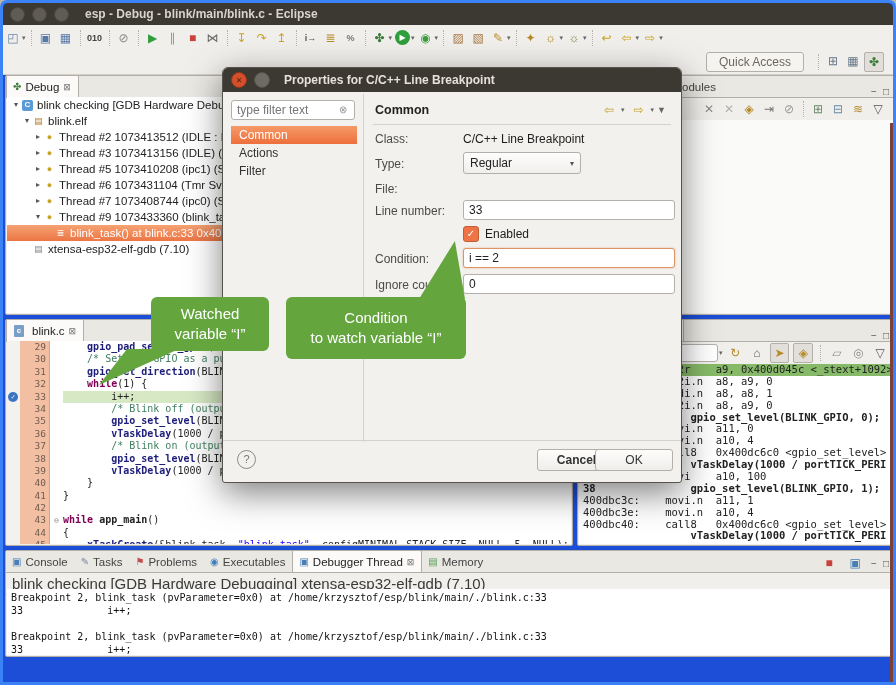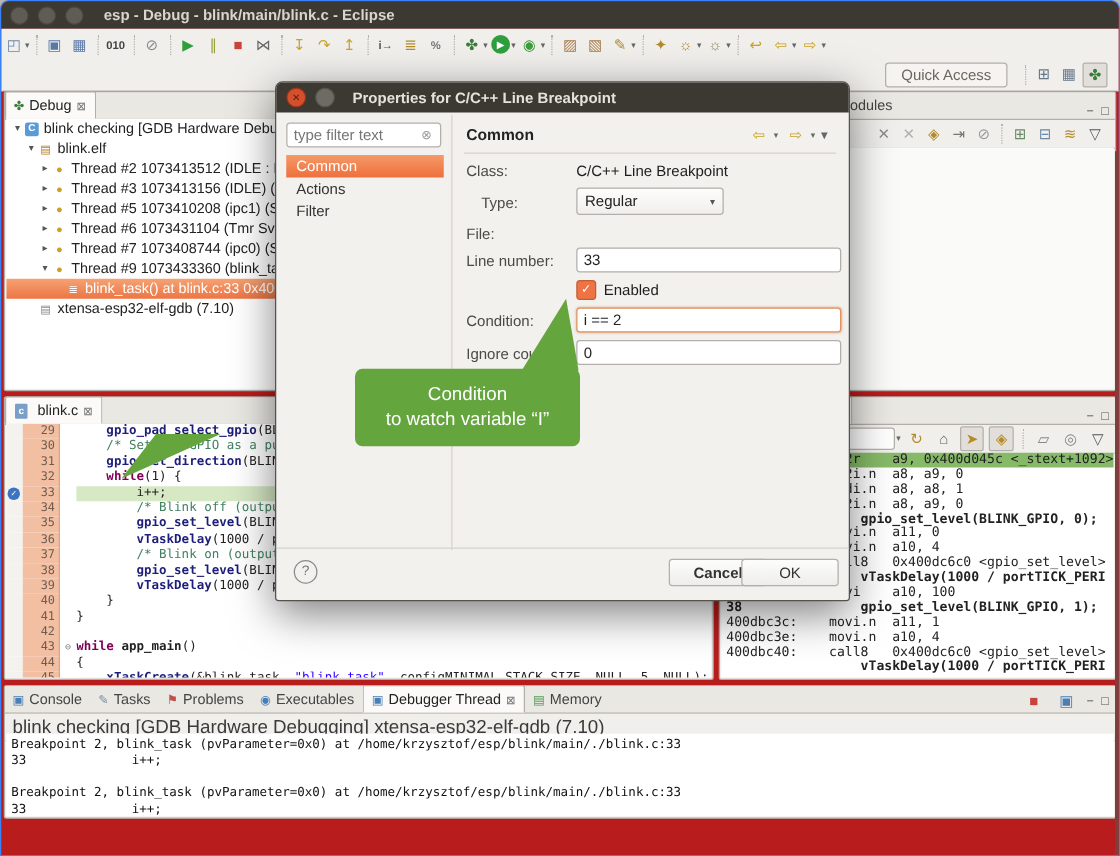--- a/index.html
+++ b/index.html
@@ -1,17 +1,17 @@
 <!DOCTYPE html>
 <html><head>
 <meta charset="utf-8">
 <style>
   html,body{margin:0;padding:0;background:#b9b5af;font-family:"Liberation Sans",sans-serif;}
-  #win{position:relative;width:896px;height:685px;background:#b91c1c;overflow:hidden;
-       border:1px solid #3b82f6;box-sizing:border-box;border-radius:7px 7px 0 0;}
+  #win{position:relative;width:896px;height:685px;background:#1d4ed8;overflow:hidden;
+       border:3px solid #3b82f6;box-sizing:border-box;border-radius:7px 7px 0 0;}
   
   .titlebar{position:absolute;left:0;top:0;right:0;height:22px;background:#3c3832;
             border-radius:6px 6px 0 0;display:flex;align-items:center;color:#dcd8d0;}
   .wbtn{width:13px;height:13px;border-radius:50%;background:#5f5b55;border:1px solid #4a463f;
         margin-left:7px;display:inline-block;}
   .wtitle{font-size:12px;font-weight:bold;margin-left:16px;color:#d9d5cc;}
   
   .tbrow{position:absolute;left:0;right:0;background:#f1efec;display:flex;align-items:center;}
   #tb1{top:22px;height:25px;}
   #tb2{top:47px;height:24px;border-bottom:1px solid #d2cfc9;justify-content:flex-end;}
@@ -476,21 +476,21 @@
         <span class="car">▾</span>
       <span class="ticon" style="color:#c9a227;">⇨</span>
         <span class="car">▾</span>
       <span class="car" style="font-size:9px;">▼</span>
     </div>
     <div style="position:absolute;left:150px;top:56px;right:10px;height:1px;background:#d5d2cd;"></div>
 
     <span class="dlbl" style="left:152px;top:64px;">Class:</span>
     <span class="dval" style="left:240px;top:64px;">C/C++ Line Breakpoint</span>
 
-    <span class="dlbl" style="left:152px;top:89px;margin-left:12px;">Type:</span>
+    <span class="dlbl" style="left:152px;top:89px;">Type:</span>
     <div class="drop" style="left:240px;top:84px;width:118px;height:22px;">
       <span>Regular</span>
       <span style="margin-left:auto;font-size:8px;color:#555;">▾</span>
     </div>
 
     <span class="dlbl" style="left:152px;top:114px;">File:</span>
 
     <span class="dlbl" style="left:152px;top:136px;">Line number:</span>
     <input class="din" style="left: 240px; top: 132px; width: 212px;" value="33">
 
@@ -503,20 +503,24 @@
     <span class="dlbl" style="left:152px;top:210px;">Ignore count:</span>
     <input class="din" style="left: 240px; top: 206px; width: 212px;" value="0">
 
     <div style="position:absolute;left:0;right:0;top:372px;height:1px;background:#d5d2cd;"></div>
     <span style="position:absolute;left:14px;top:382px;width:17px;height:17px;border:1.5px solid #8a8a8a;border-radius:50%;
                  color:#777;font-size:11px;text-align:center;line-height:17px;">?</span>
     <div class="btn" style="left:314px;top:381px;width:79px;height:22px;font-weight:bold;">Cancel</div>
     <div class="btn" style="left:372px;top:381px;width:78px;height:22px;">OK</div>
   </div>
 
+  <div class="callout" style="left:148px;top:294px;width:118px;height:54px;">
+    <span>Watched</span>
+    <span>variable “I”</span>
+  </div>
   <div class="tail" style="left:96px;top:346px;width:80px;height:36px;clip-path:polygon(0% 100%,35% 0%,100% 0%);"></div>
 
   <div class="callout" style="left:283px;top:294px;width:180px;height:62px;">
     <span>Condition</span>
     <span>to watch variable “I”</span>
   </div>
   <div class="tail" style="left:416px;top:238px;width:46px;height:58px;clip-path:polygon(78% 0%,0% 100%,100% 100%);z-index:41;"></div>
 </div>
 
 </body></html>

